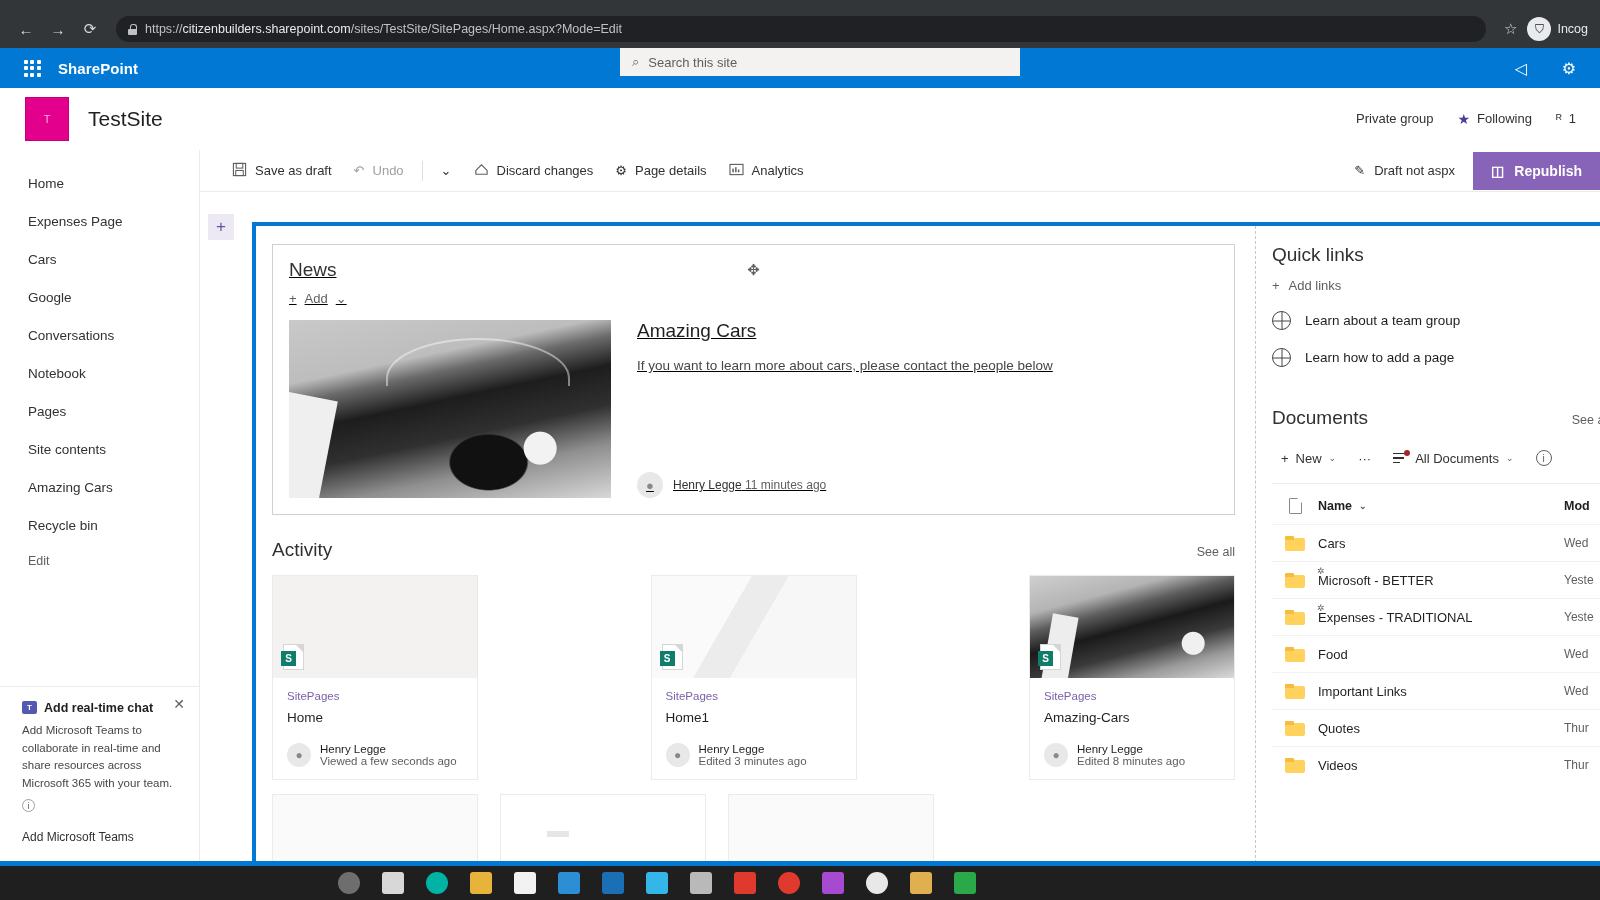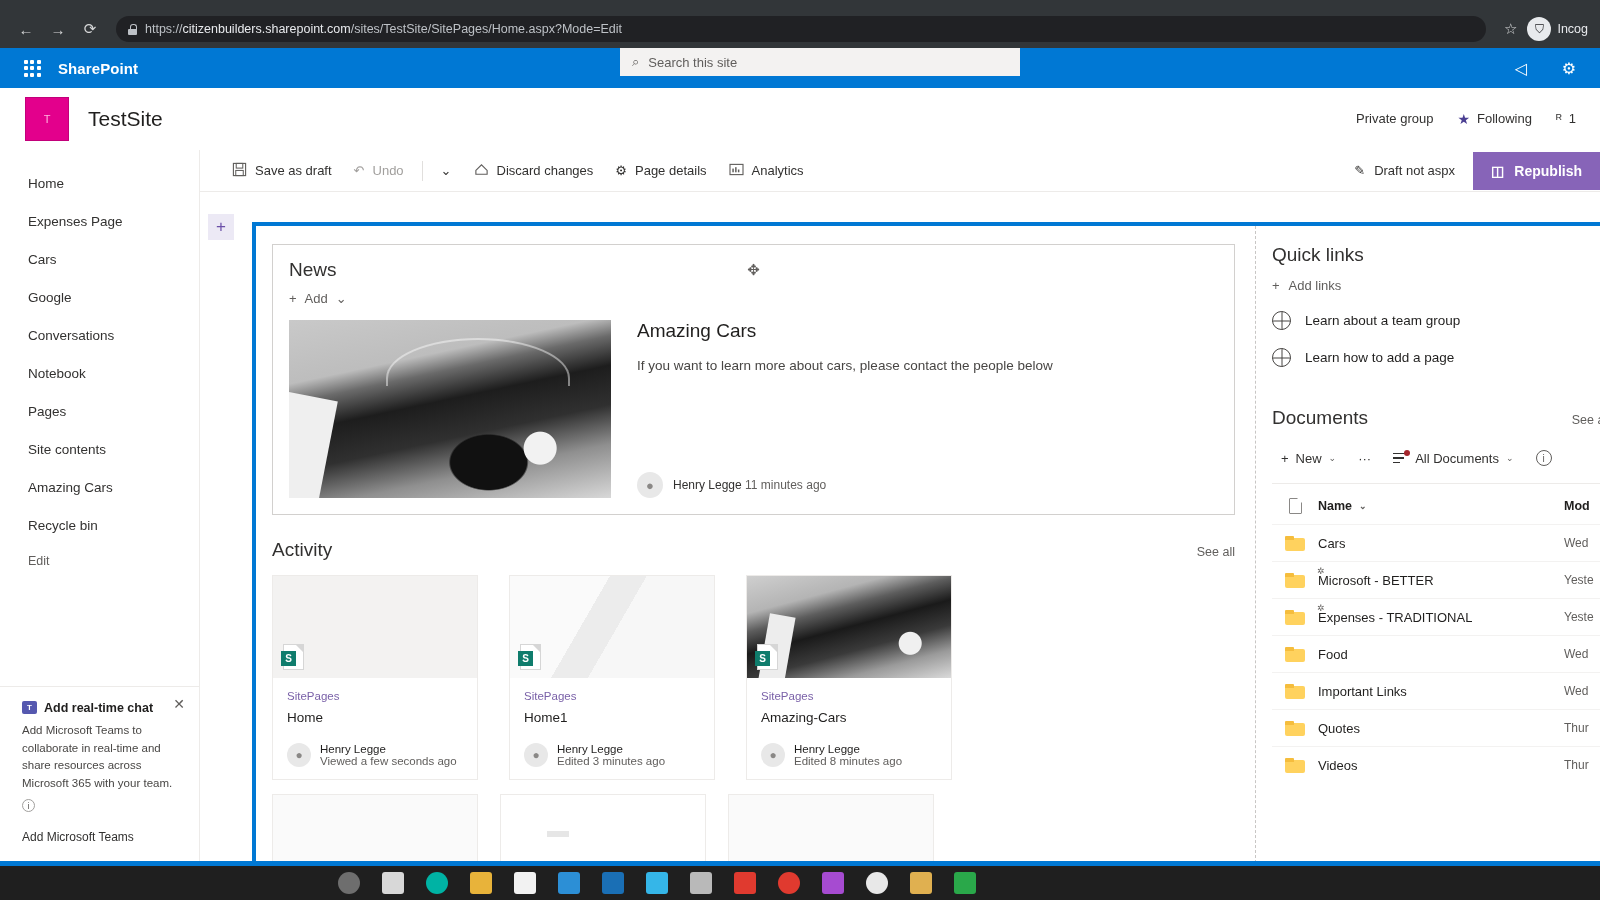--- a/index.html
+++ b/index.html
@@ -169,21 +169,21 @@
   }
   .zone-left {
     flex: 1; min-width: 0; border-right: 1px dashed #c8c6c4;
     padding: 18px 20px 0 16px; overflow: hidden;
   }
   .zone-right {
     width: 370px; flex: none; padding: 18px 16px 0 16px; overflow: hidden;
   }
 
   
-  .wp-news { border: 1px solid #d2d0ce; padding: 14px 16px 16px 16px; position: relative; }
+  .wp-news { border: 1px solid #d2d0ce; padding: 14px 16px 16px 16px; position: relative; text-decoration: underline; }
   .wp-title { font-size: 19px; color: #323130; font-weight: normal; }
   .move-handle {
     position: absolute; left: 50%; top: 16px; transform: translateX(-50%);
     color: #605e5c; font-size: 15px;
   }
   .addlink {
     display: flex; align-items: center; gap: 8px;
     font-size: 13px; color: #605e5c; margin-top: 10px;
   }
   .news-body { display: flex; gap: 26px; margin-top: 14px; }
@@ -215,21 +215,21 @@
     color: #8a8886; flex: none; display: flex; align-items: center;
     justify-content: center; font-size: 13px;
   }
   .byline-txt { font-size: 12px; color: #323130; }
   .byline-txt .t { color: #605e5c; }
 
   
   .wp-activity { margin-top: 24px; }
   .wp-head { display: flex; align-items: baseline; }
   .seeall { margin-left: auto; font-size: 12.5px; color: #605e5c; }
-  .cards { display: flex; gap: 31px; margin-top: 14px; }
+  .cards { display: flex; gap: 22px; margin-top: 14px; justify-content: space-between; }
   .card {
     width: 206px; flex: none; border: 1px solid #edebe9; background: #fff;
   }
   .card-thumb {
     height: 102px; background: #f3f2f1; position: relative;
   }
   .card-thumb.diag {
     background:
       linear-gradient(120deg, #fafafa 0 38%, #ececec 38% 52%, #f7f7f7 52% 100%),
       #f3f2f1;

